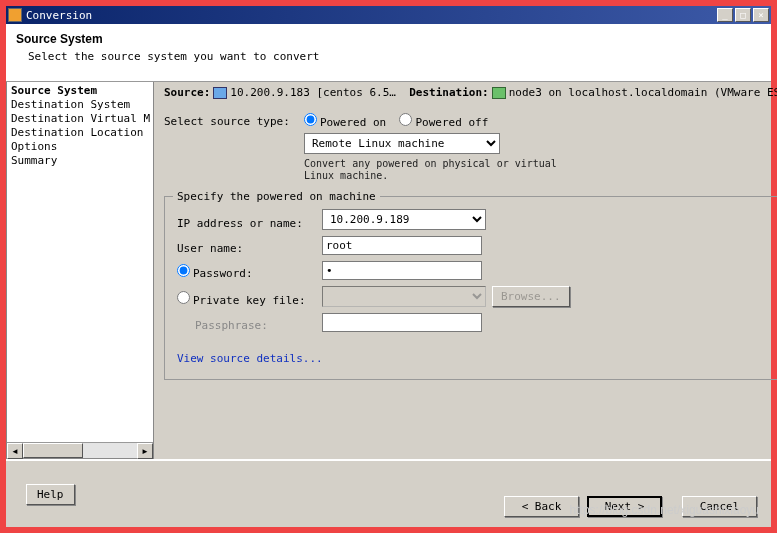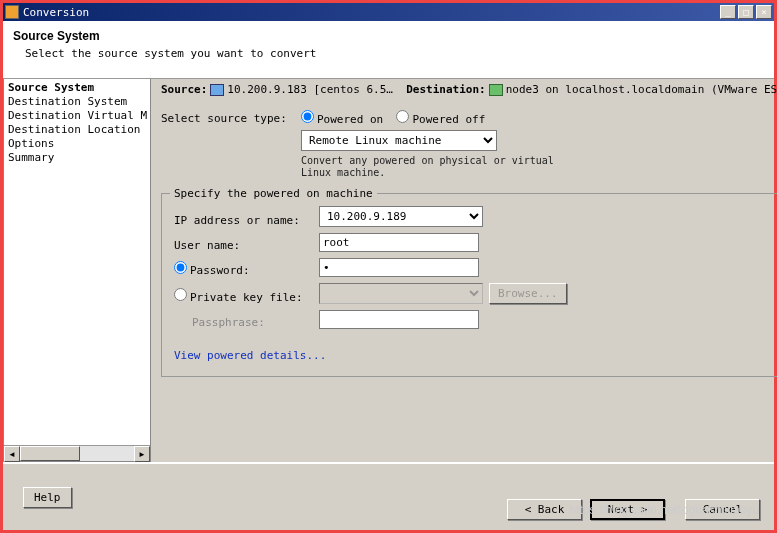--- a/index.html
+++ b/index.html
@@ -1,17 +1,17 @@
 <!DOCTYPE html>
 <html><head>
 <meta charset="utf-8">
 <style>
 * { box-sizing: border-box; margin: 0; padding: 0; }
 body { font-family: Tahoma, sans-serif; font-size: 11px; background: #d4d0c8; }
-.window { width: 777px; height: 533px; background: #d4d0c8; border: 3px solid #ef4444; display: flex; flex-direction: column; }
+.window { width: 777px; height: 533px; background: #d4d0c8; border: 6px solid #ef4444; display: flex; flex-direction: column; }
 .titlebar { background: linear-gradient(to right, #0a246a, #3d5aa8); color: #fff; height: 18px; display: flex; align-items: center; padding: 0 2px; font-size: 11px; }
 .titlebar-icon { width: 14px; height: 14px; background: #f0a030; margin-right: 4px; border: 1px solid #666; }
 .titlebar-text { flex: 1; font-family: monospace; }
 .title-buttons { display: flex; gap: 2px; }
 .title-btn { width: 16px; height: 14px; background: #d4d0c8; border: 1px solid #fff; border-right-color: #555; border-bottom-color: #555; font-size: 9px; display: flex; align-items: center; justify-content: center; font-family: monospace; }
 .header-pane { background: #fff; border-bottom: 1px solid #999; padding: 8px 10px 18px; }
 .header-title { font-weight: bold; font-size: 12px; margin-bottom: 4px; }
 .header-sub { font-family: monospace; font-size: 11px; padding-left: 12px; }
 .main { flex: 1; display: flex; background: #d4d0c8; }
 .sidebar { width: 148px; background: #fff; border: 1px solid #888; display: flex; flex-direction: column; margin: 0; border-top: none; }
@@ -140,21 +140,21 @@
           <span class="field-label"><input type="radio" class="radio" style=""><span>Private key file:</span></span>
           <select class="combo-wide input-disabled" disabled=""><option></option></select>
           <button class="btn" disabled="">Browse...</button>
         </div>
 
         <div class="field-row">
           <span class="field-label pad">Passphrase:</span>
           <input type="text" class="input-wide input-disabled" disabled="" style="">
         </div>
 
-        <span class="link">View powered details...</span>
+        <span class="link">View source details...</span>
       </div>
     </div>
   </div>
 
   <div class="footer">
     <button class="btn btn-help">Help</button>
     <div class="footer-spacer"></div>
     <button class="btn nav-btn">&lt; Back</button>
     <button class="btn nav-btn default">Next &gt;</button>
     <button class="btn nav-btn" style="margin-left:20px">Cancel</button>

